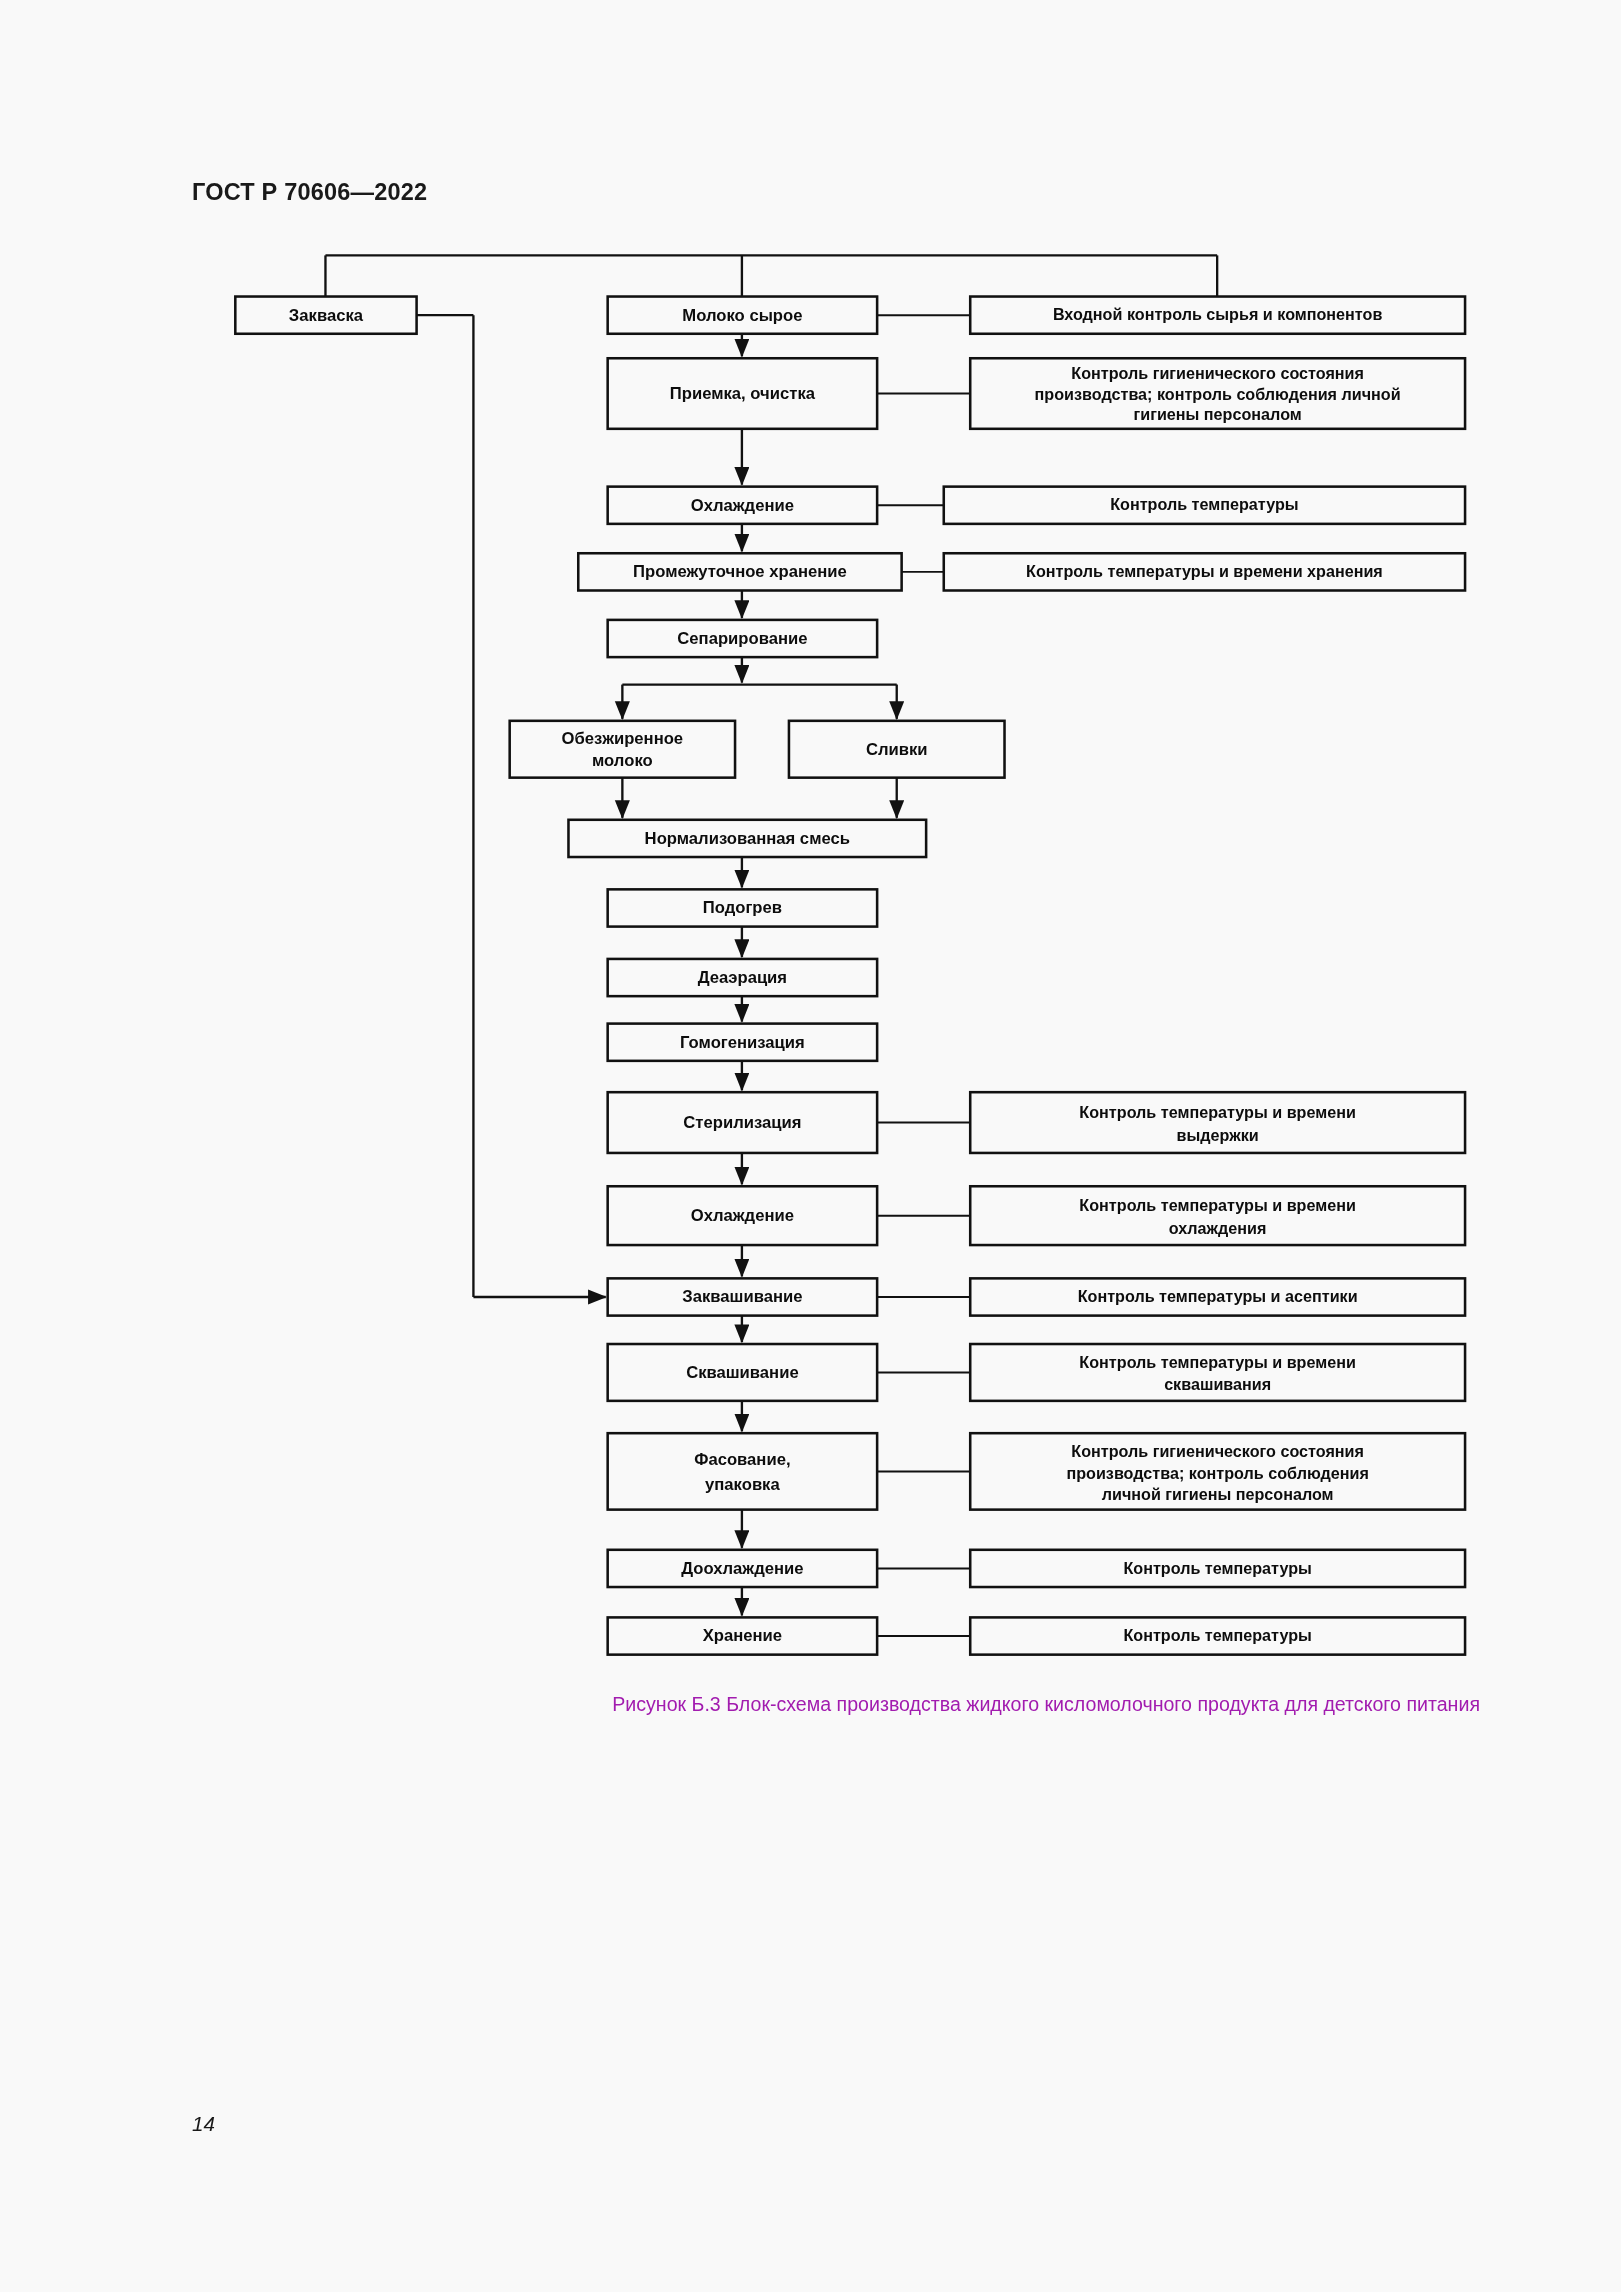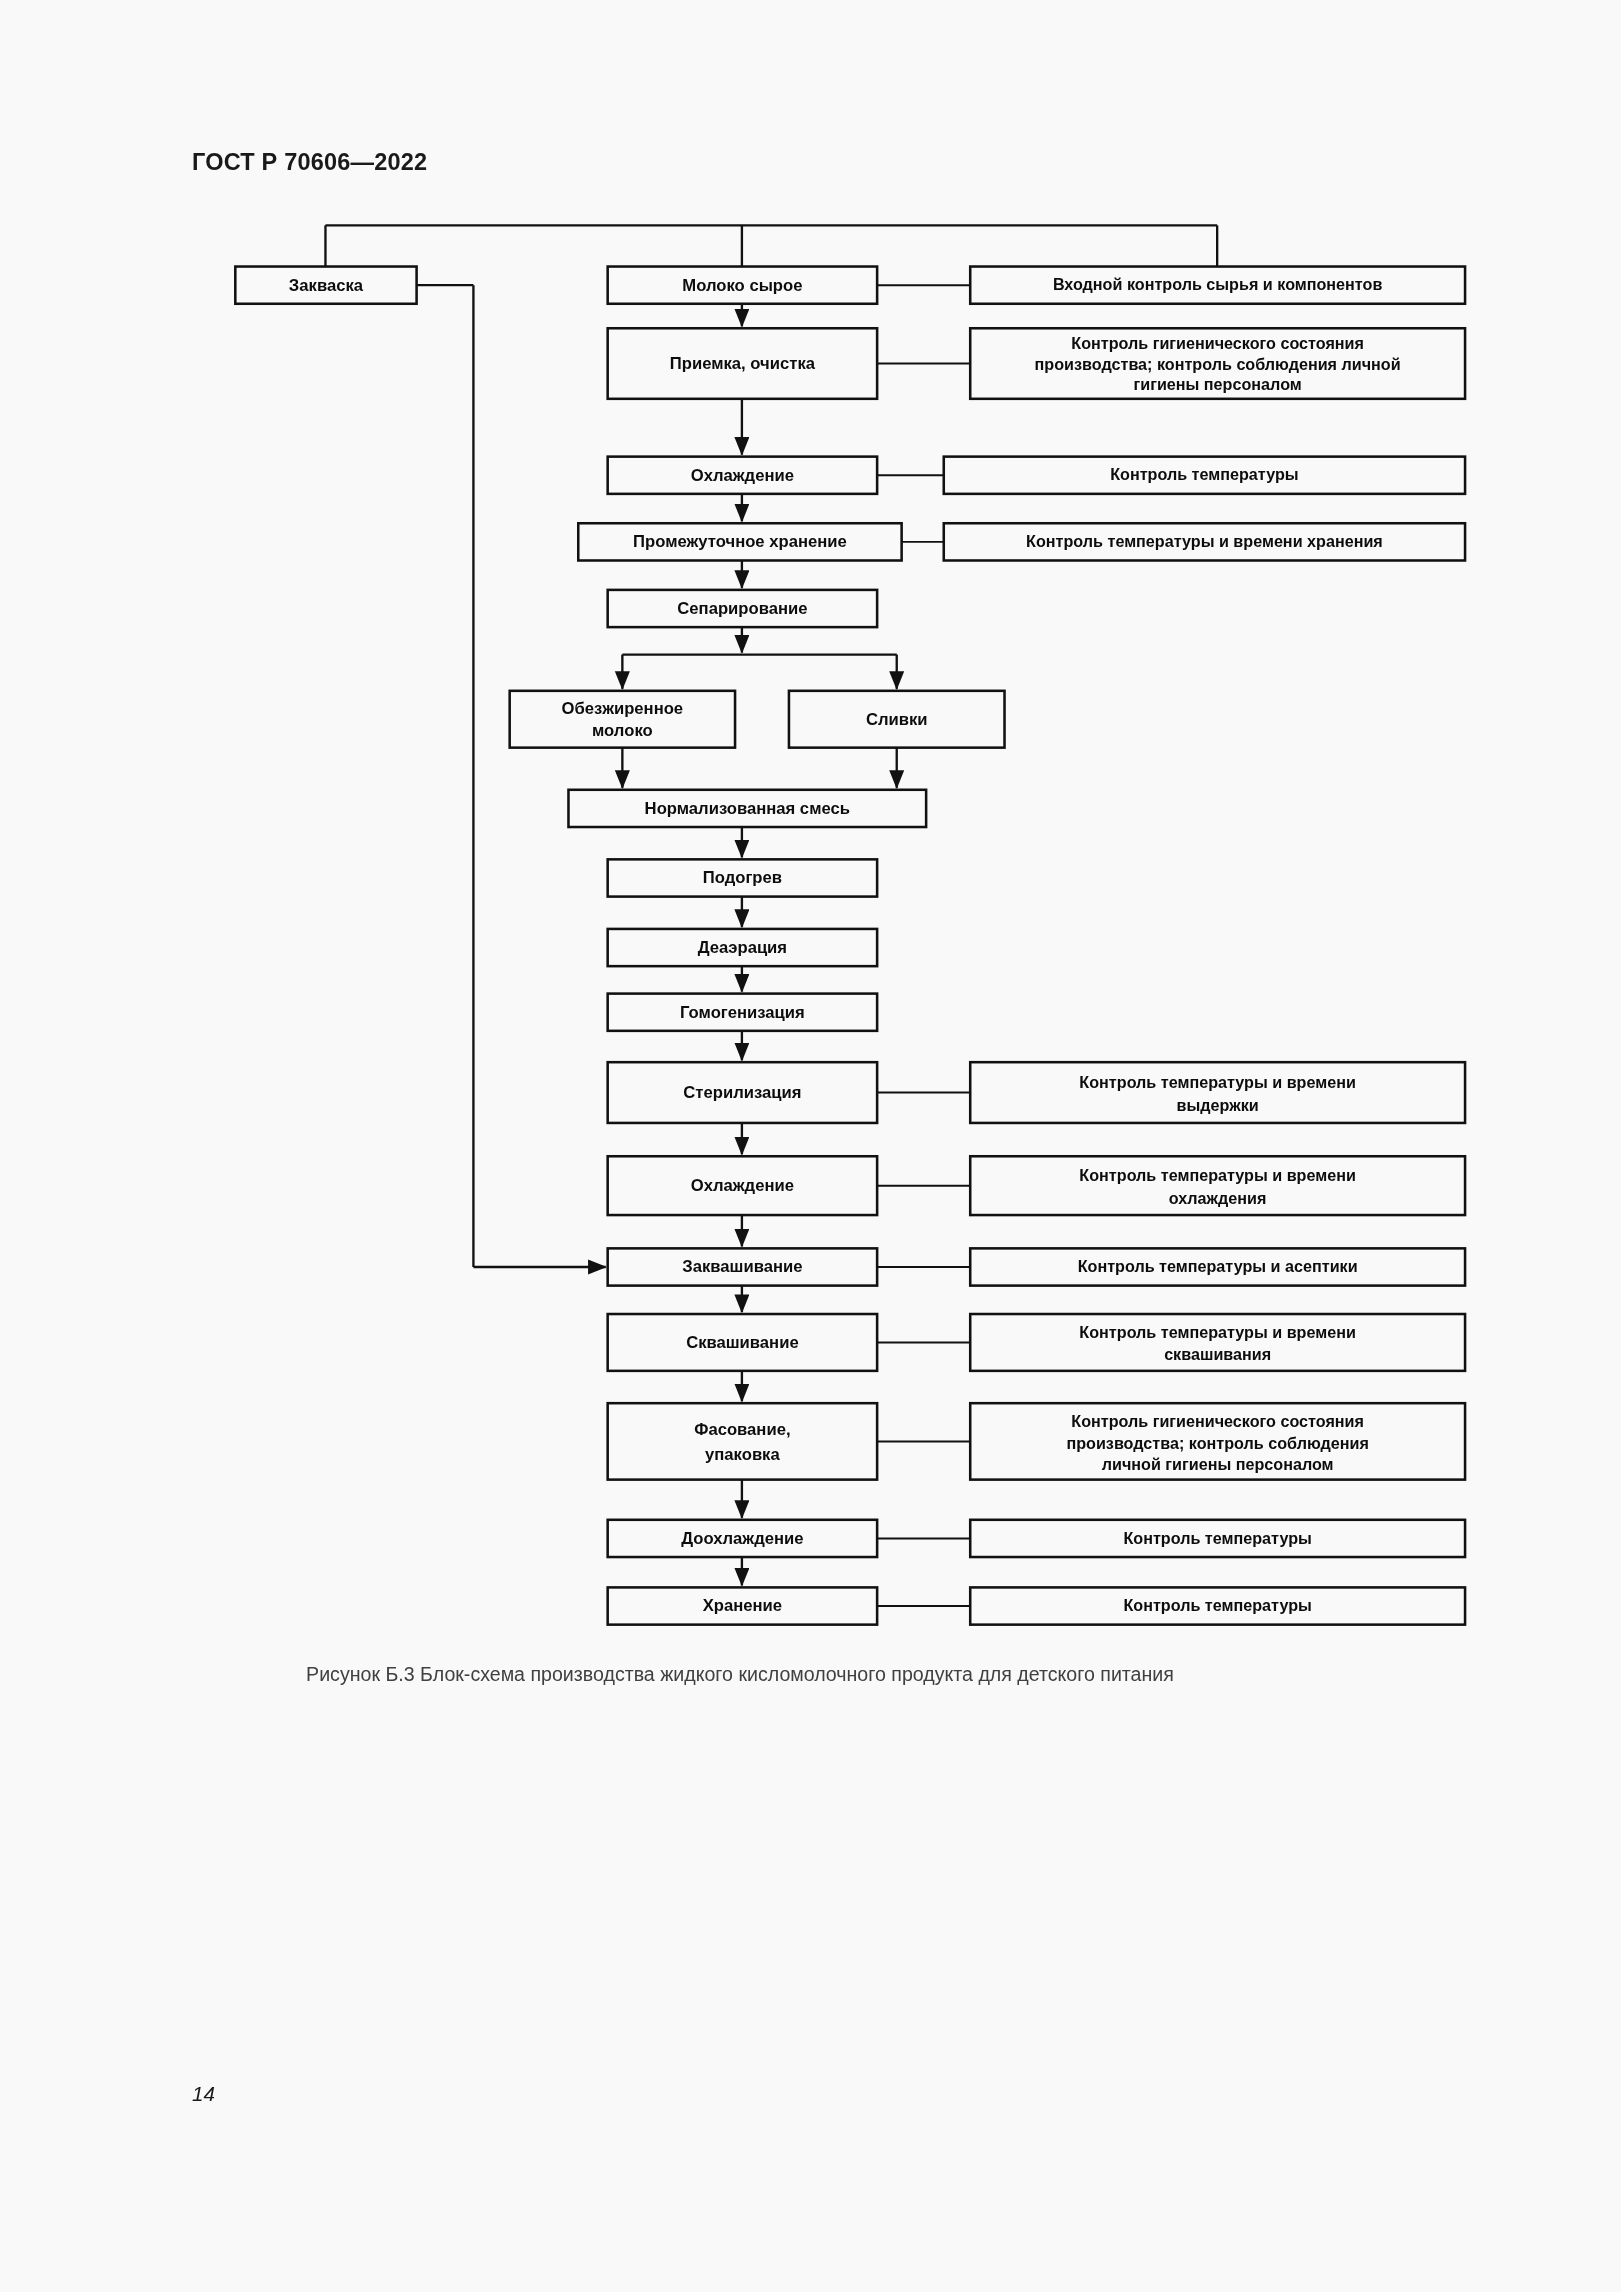--- a/index.html
+++ b/index.html
@@ -12,20 +12,21 @@
     height: 2293px;
     position: relative;
     font-family: "Liberation Sans", sans-serif;
     background: #f9f9f9;
     overflow: hidden;
   }
   .page {
     position: absolute;
     inset: 0;
     background: #f9f9f9;
+    margin-top: 30px;
   }
   #doc-title {
     position: absolute;
     left: 192px;
     top: 149px;
     font-size: 23.5px;
     font-weight: bold;
     color: #1a1a1a;
     letter-spacing: 0.2px;
     white-space: nowrap;
@@ -36,23 +37,23 @@
     top: 2082px;
     font-size: 20.6px;
     color: #1a1a1a;
     font-style: italic;
   }
   #figure-caption {
     position: absolute;
     left: 0;
     top: 1663px;
     width: 1480px;
-    text-align: center;
+    text-align: right;
     font-size: 19.6px;
-    color: #404040;
+    color: #a21caf;
   }
   #flowchart-svg {
     position: absolute;
     left: 0;
     top: 0;
   }
   .node-rect {
     fill: #f9f9f9;
     stroke: #111111;
     stroke-width: 2.6;

